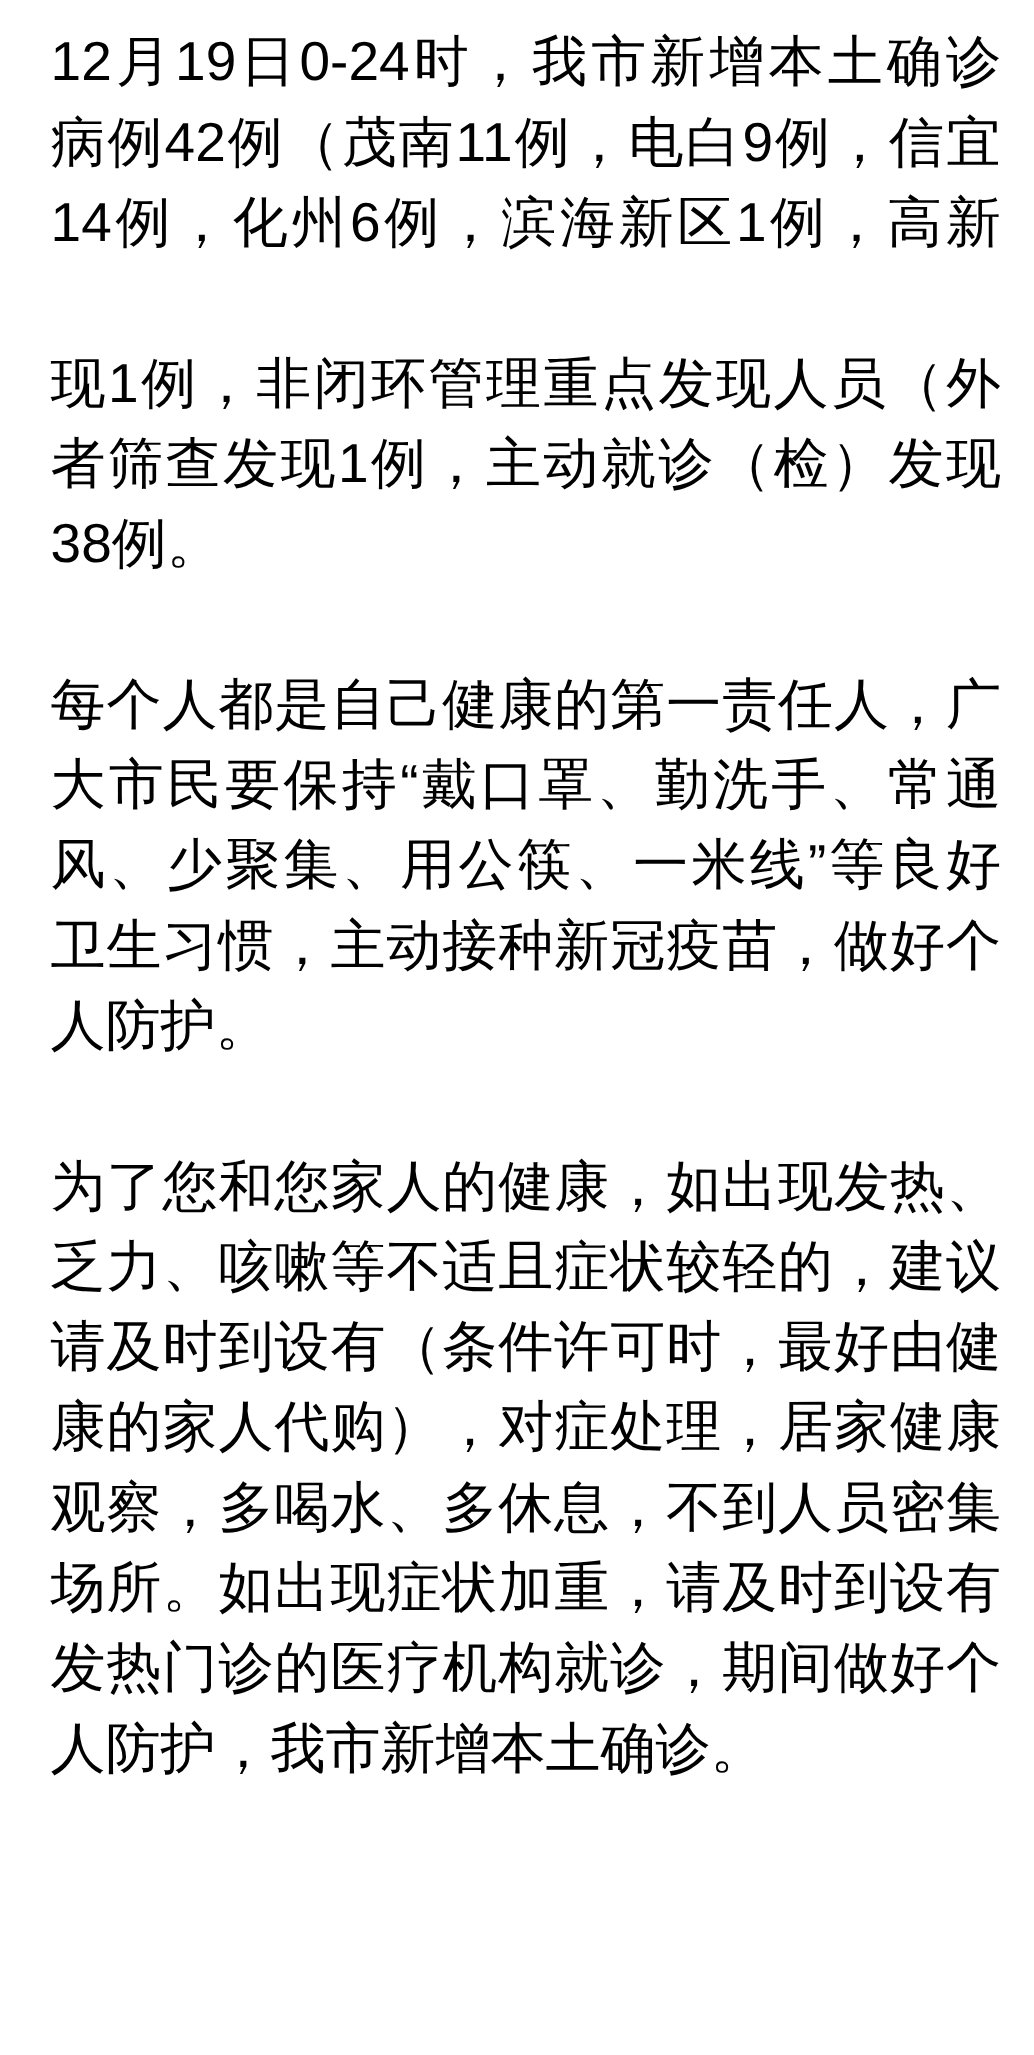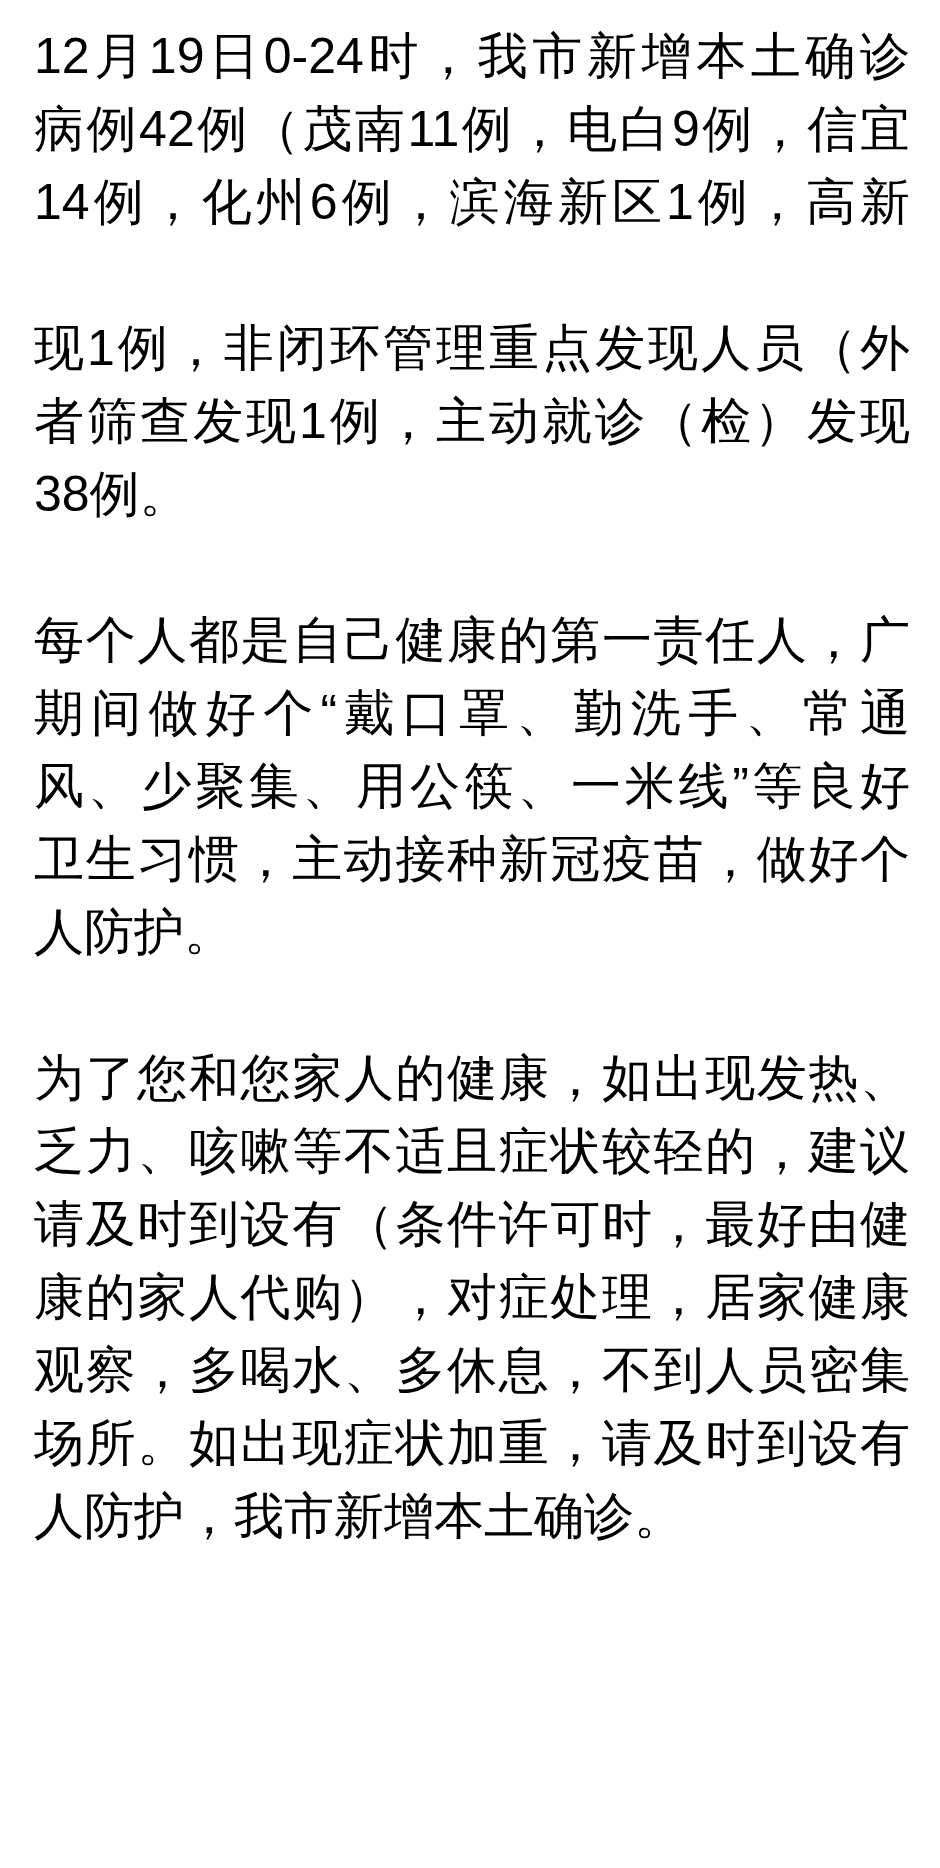--- a/index.html
+++ b/index.html
@@ -11,21 +11,21 @@
     width: 940px;
     height: 1868px;
     overflow: hidden;
     font-family: "Liberation Sans", "DejaVu Sans", sans-serif;
   }
   .article {
     padding: 20px 30px 0 30px;
     width: 880px;
   }
   .paragraph {
-    margin: 0 0 73px 4px;
+    margin: 0 0 73px 16px;
     padding: 0;
     color: #000000;
     font-size: 50px;
     font-weight: 300;
     line-height: 73px;
   }
   .paragraph:last-child {
     margin-bottom: 0;
   }
   .text-line {
@@ -47,27 +47,28 @@
       <div class="text-line">病例42例（茂南11例，电白9例，信宜</div>
       <div class="text-line">14例，化州6例，滨海新区1例，高新</div>
     </div>
     <div class="paragraph">
       <div class="text-line">现1例，非闭环管理重点发现人员（外</div>
       <div class="text-line">者筛查发现1例，主动就诊（检）发现</div>
       <div class="text-line last-line">38例。</div>
     </div>
     <div class="paragraph">
       <div class="text-line">每个人都是自己健康的第一责任人，广</div>
-      <div class="text-line">期间做好个“戴口罩、勤洗手、常通</div>
+      <div class="text-line">大市民要保持“戴口罩、勤洗手、常通</div>
       <div class="text-line">风、少聚集、用公筷、一米线”等良好</div>
       <div class="text-line">卫生习惯，主动接种新冠疫苗，做好个</div>
       <div class="text-line last-line">人防护。</div>
     </div>
     <div class="paragraph">
       <div class="text-line">为了您和您家人的健康，如出现发热、</div>
       <div class="text-line">乏力、咳嗽等不适且症状较轻的，建议</div>
       <div class="text-line">请及时到设有（条件许可时，最好由健</div>
       <div class="text-line">康的家人代购），对症处理，居家健康</div>
       <div class="text-line">观察，多喝水、多休息，不到人员密集</div>
       <div class="text-line">场所。如出现症状加重，请及时到设有</div>
+      <div class="text-line">发热门诊的医疗机构就诊，期间做好个</div>
       <div class="text-line last-line">人防护，我市新增本土确诊。</div>
     </div>
   </div>
 
 </body></html>

